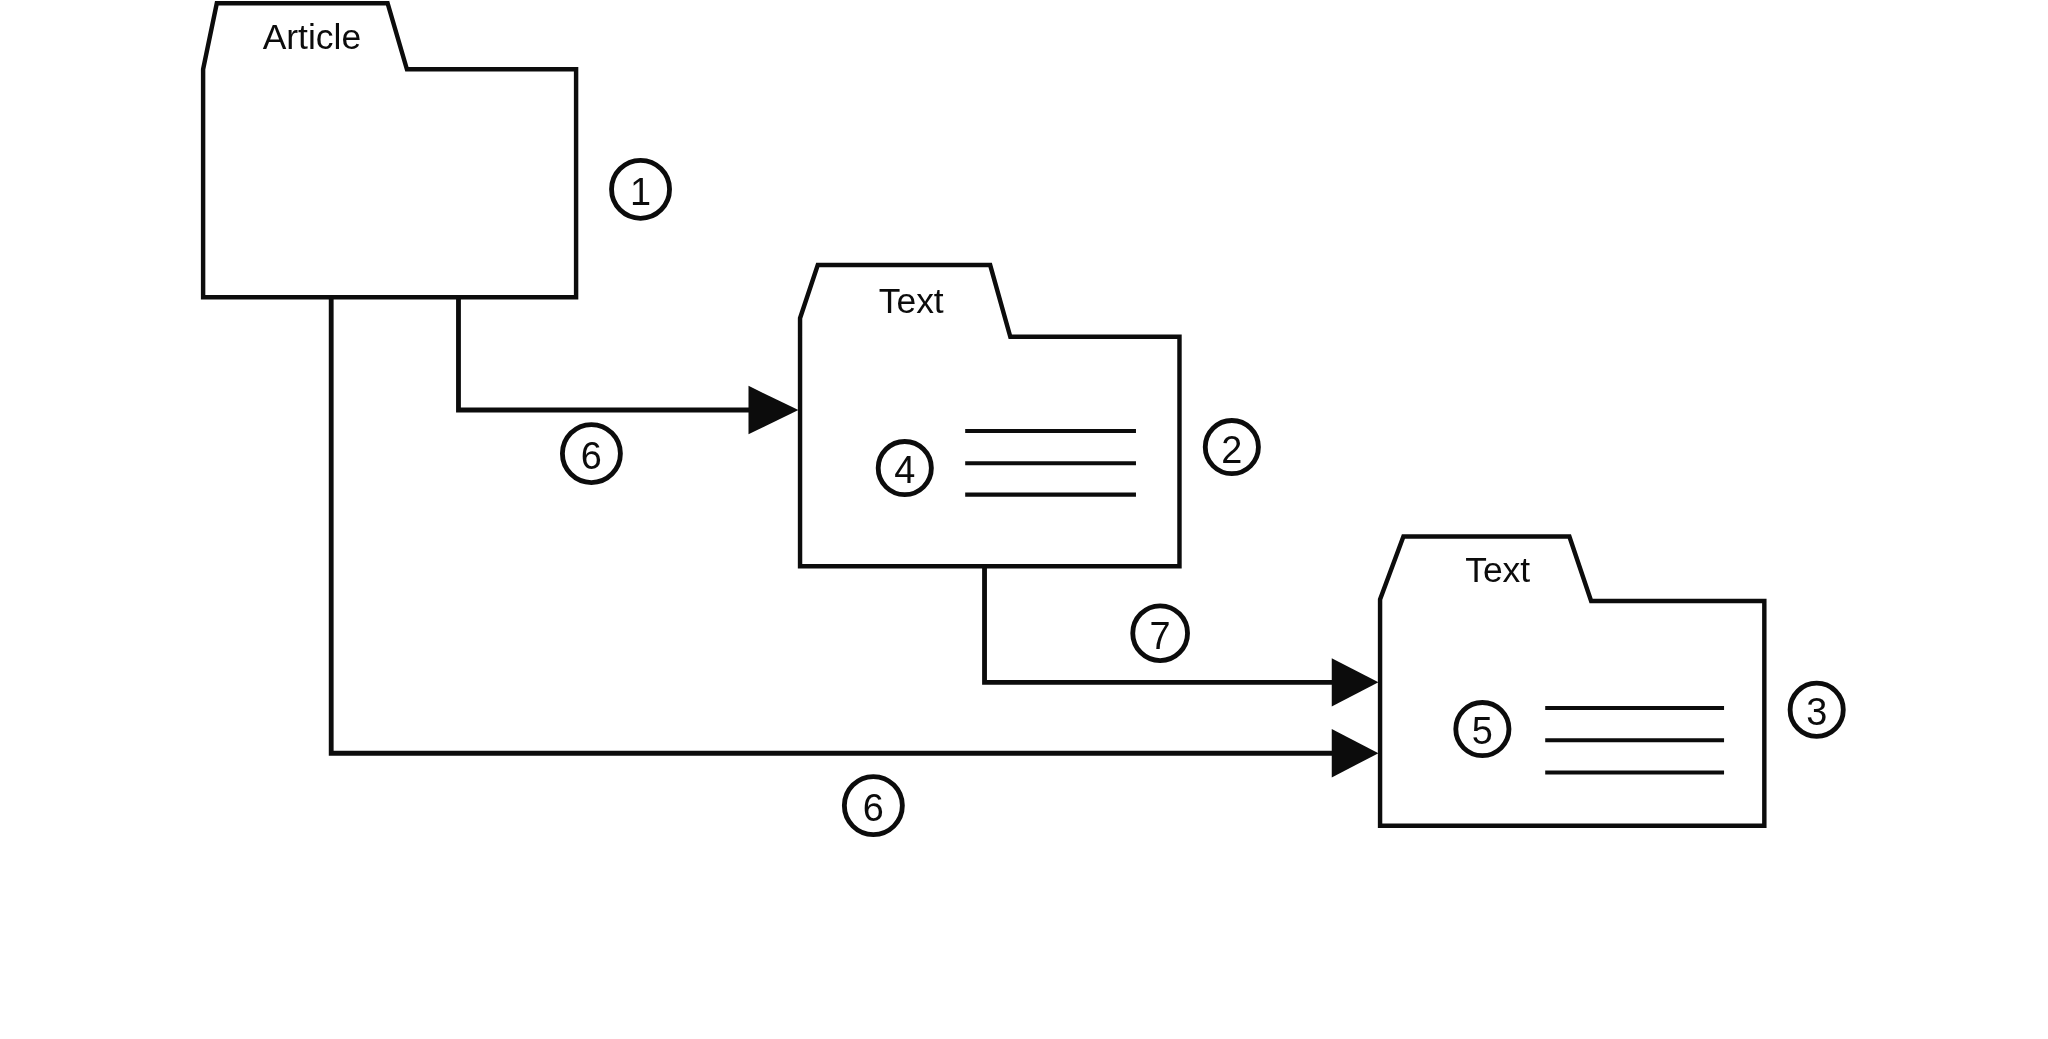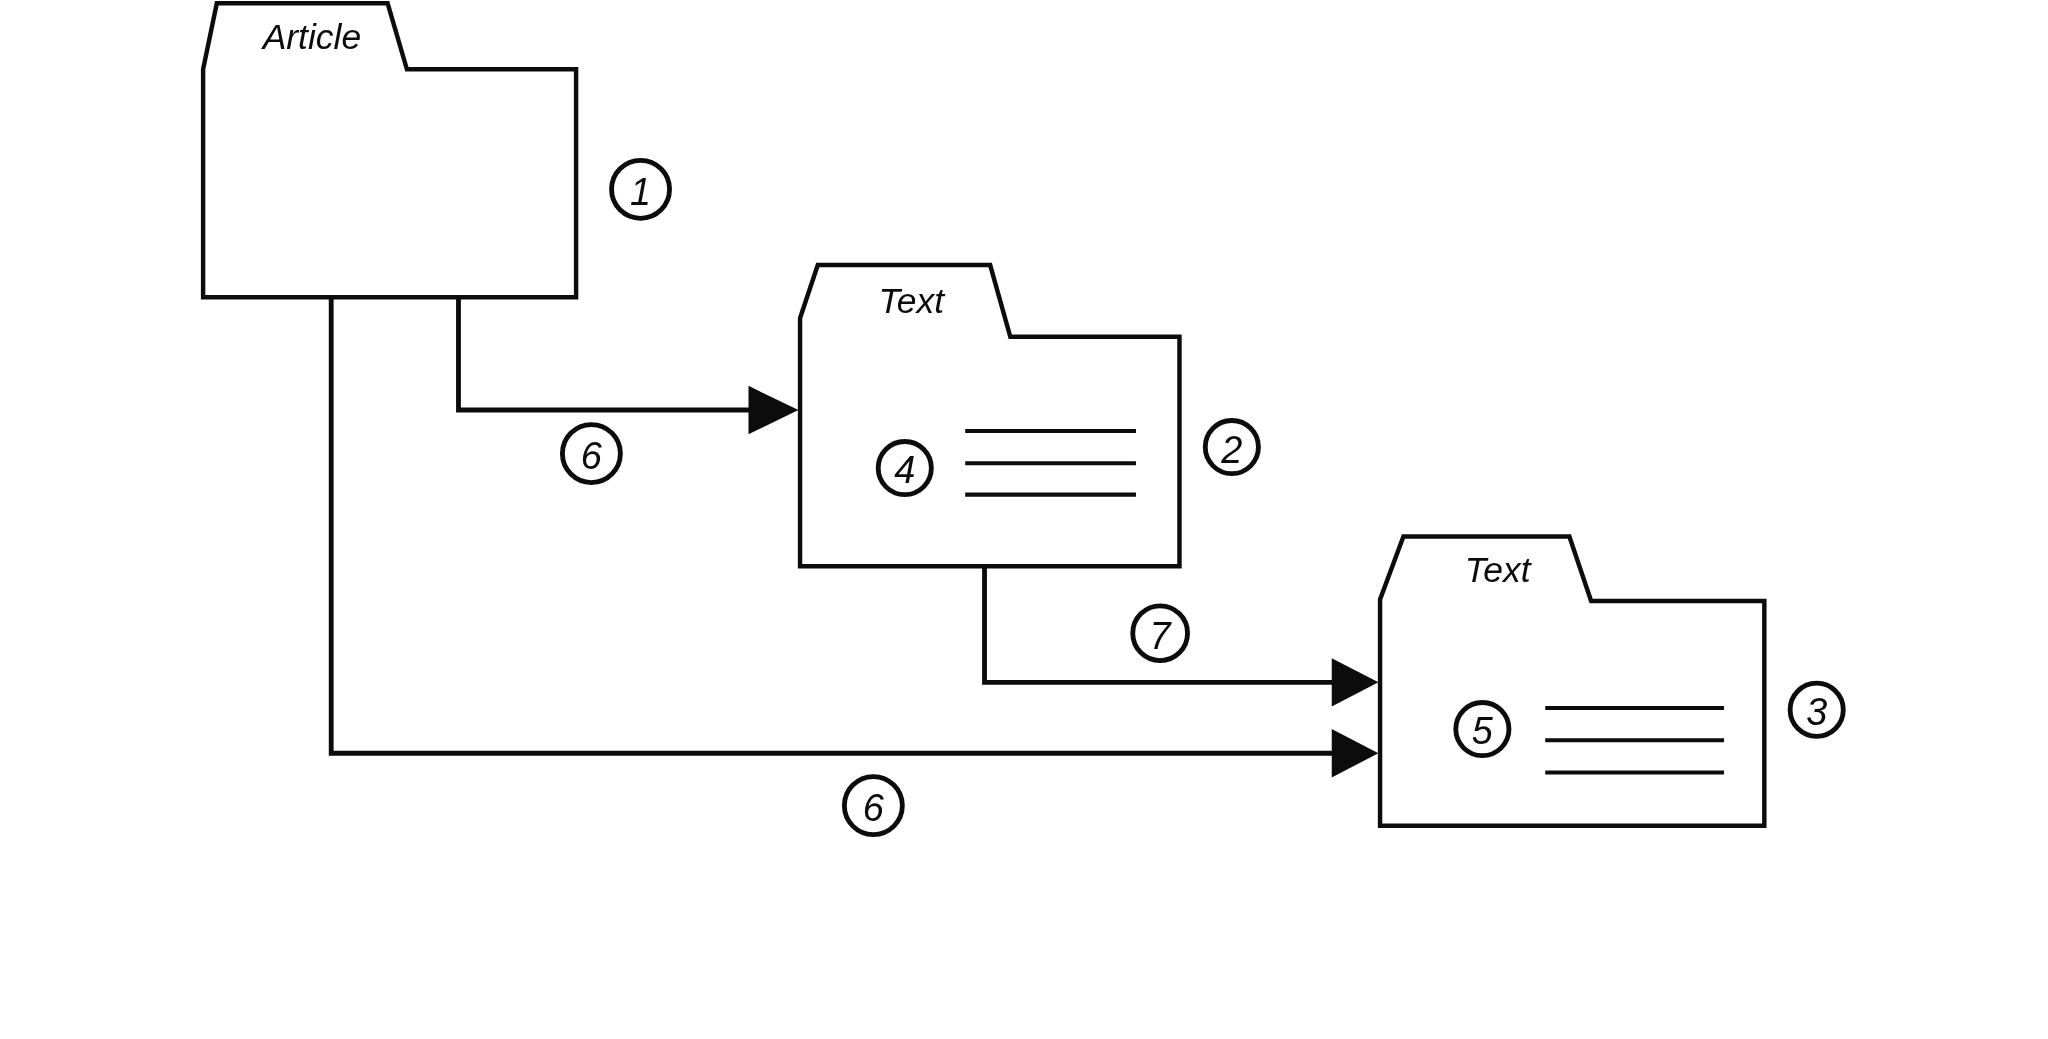--- a/index.html
+++ b/index.html
@@ -10,21 +10,20 @@
     margin:0;
     padding:0;
     background:var(--bg-color);
   }
   .stage{
     position:relative;
     width:2048px;
     height:837px;
     background:var(--bg-color);
     overflow:hidden;
-    font-style:italic;
   }
   svg{
     display:block;
     width:100%;
     height:100%;
   }
   .folder-shape{
     fill:var(--bg-color);
     stroke:var(--line-color);
     stroke-width:5.5;

